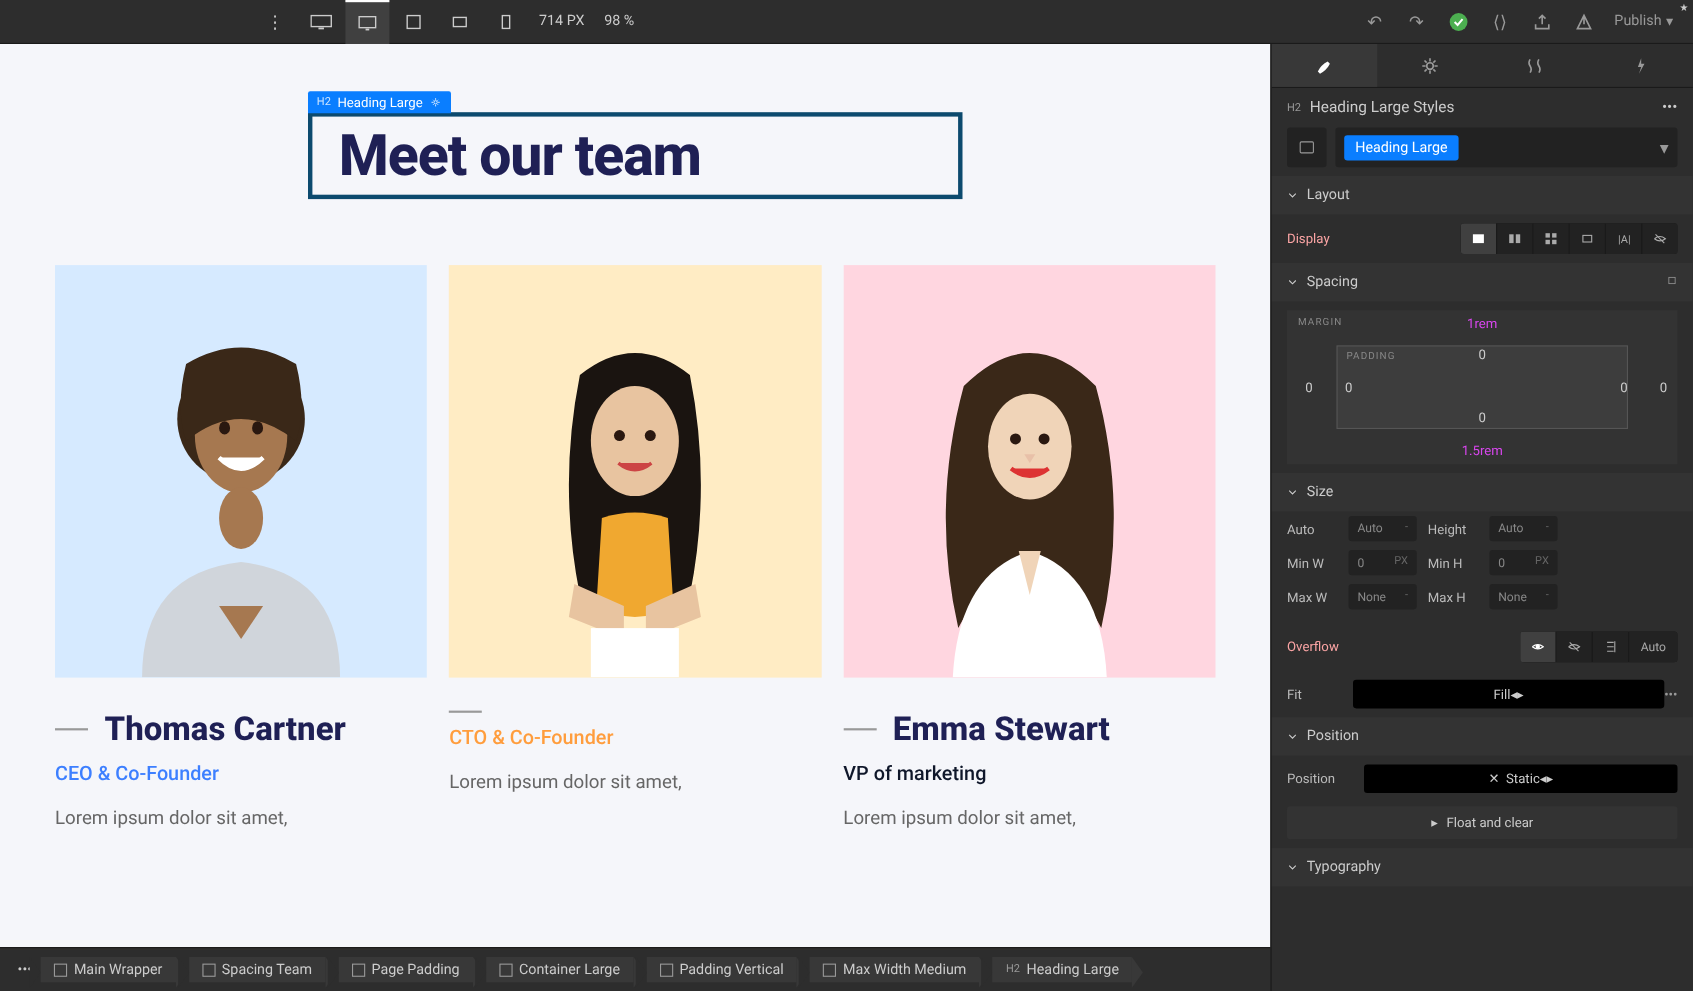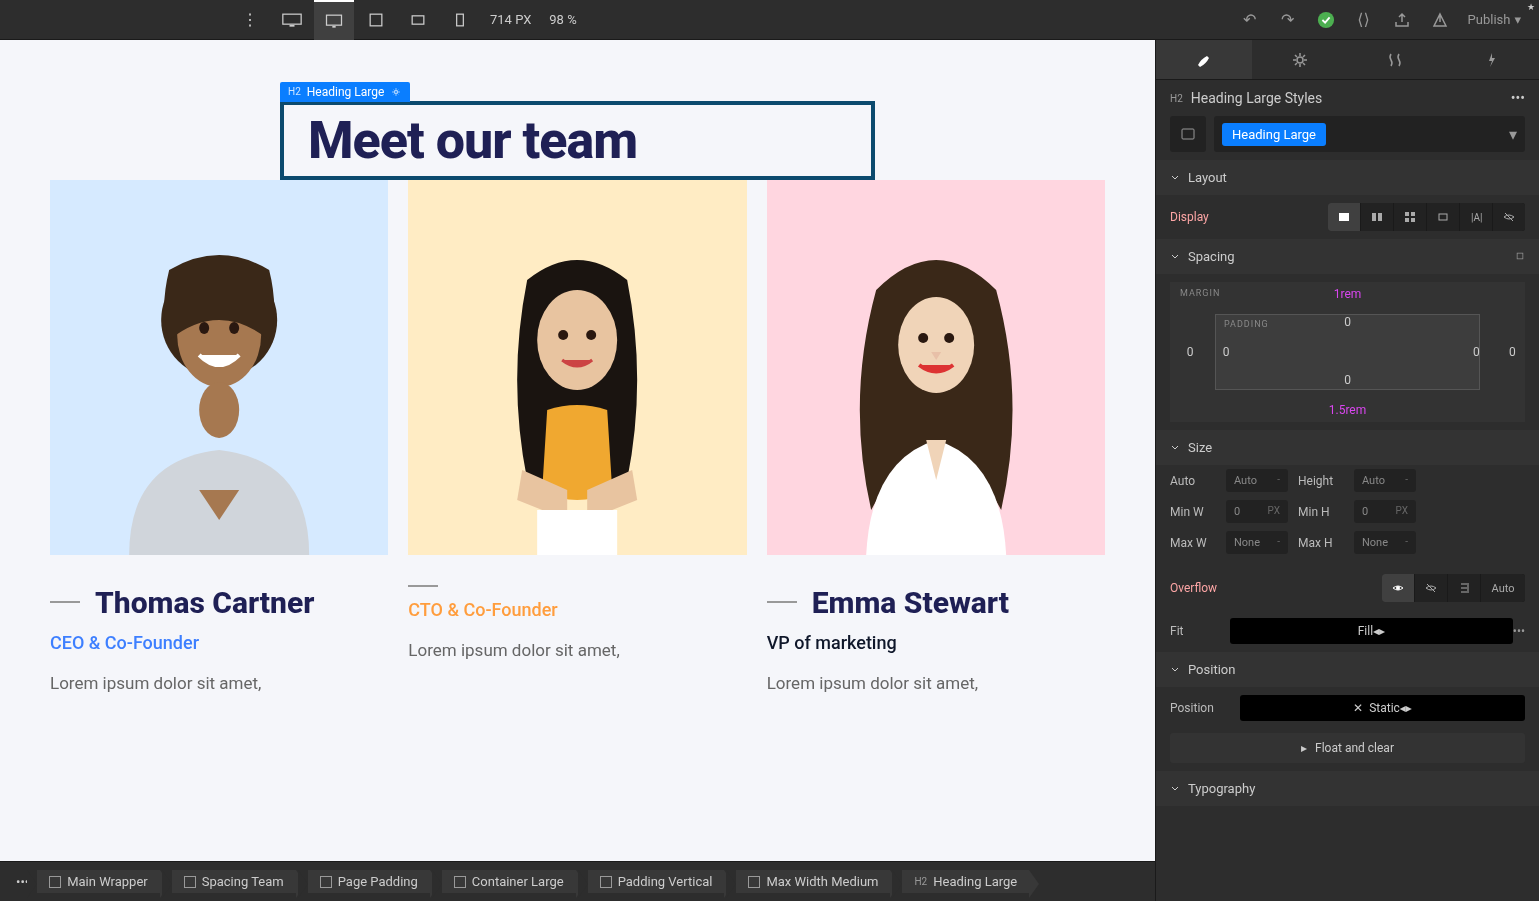--- a/index.html
+++ b/index.html
@@ -20,21 +20,21 @@
 .panel-tab svg{width:18px;height:18px}
 .main{display:flex;height:calc(100% - 40px)}
 .canvas-wrap{flex:1;display:flex;flex-direction:column;background:#2d2d2d}
 .canvas{flex:1;background:#f5f6fa;margin:0;overflow:auto;padding:40px 50px}
 .canvas-content{max-width:1100px;margin:0 auto}
 .sel-tag{display:inline-flex;align-items:center;gap:6px;background:#0a7eff;color:#fff;font-size:12px;padding:3px 8px;border-radius:2px 2px 0 0;margin-bottom:-1px}
 .sel-tag .h2{font-size:10px;opacity:.8}
 .sel-tag svg{width:12px;height:12px}
 .heading-box{border:4px solid #0c4a6e;padding:5px 24px;text-align:left}
 .heading-box h2{font-size:52px;font-weight:800;color:#1f2055;letter-spacing:-1px}
-.team-grid{display:flex;gap:20px;}
+.team-grid{display:flex;gap:20px;margin-top:60px}
 .team-card{flex:1}
 .photo{height:375px;display:flex;align-items:flex-end;justify-content:center;overflow:hidden}
 .photo svg{width:100%;height:100%}
 .bg1{background:#d6eaff}
 .bg2{background:#ffecc4}
 .bg3{background:#ffd6e0}
 .card-meta{margin-top:30px}
 .card-row{display:flex;align-items:center;gap:15px;margin-bottom:12px}
 .dash{width:30px;height:2px;background:#999}
 .name{font-size:30px;font-weight:800;color:#1f2055}

